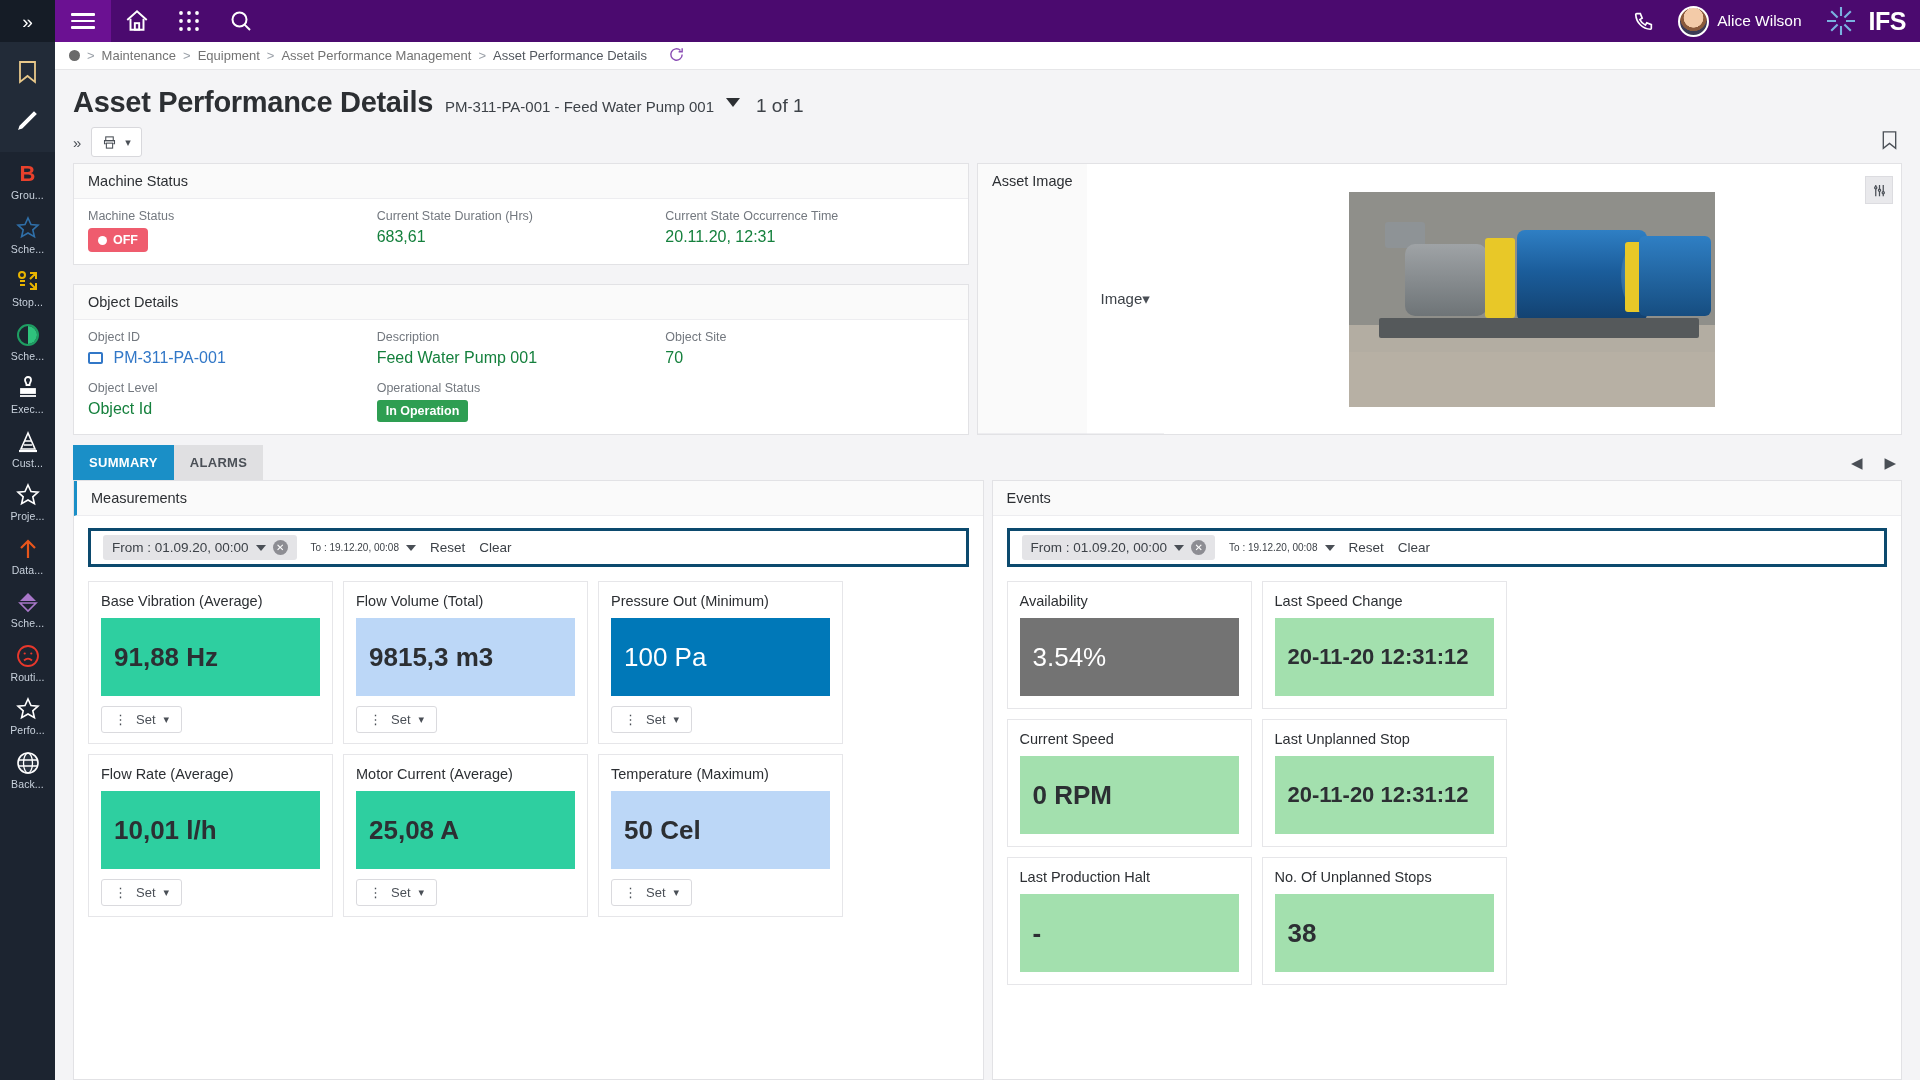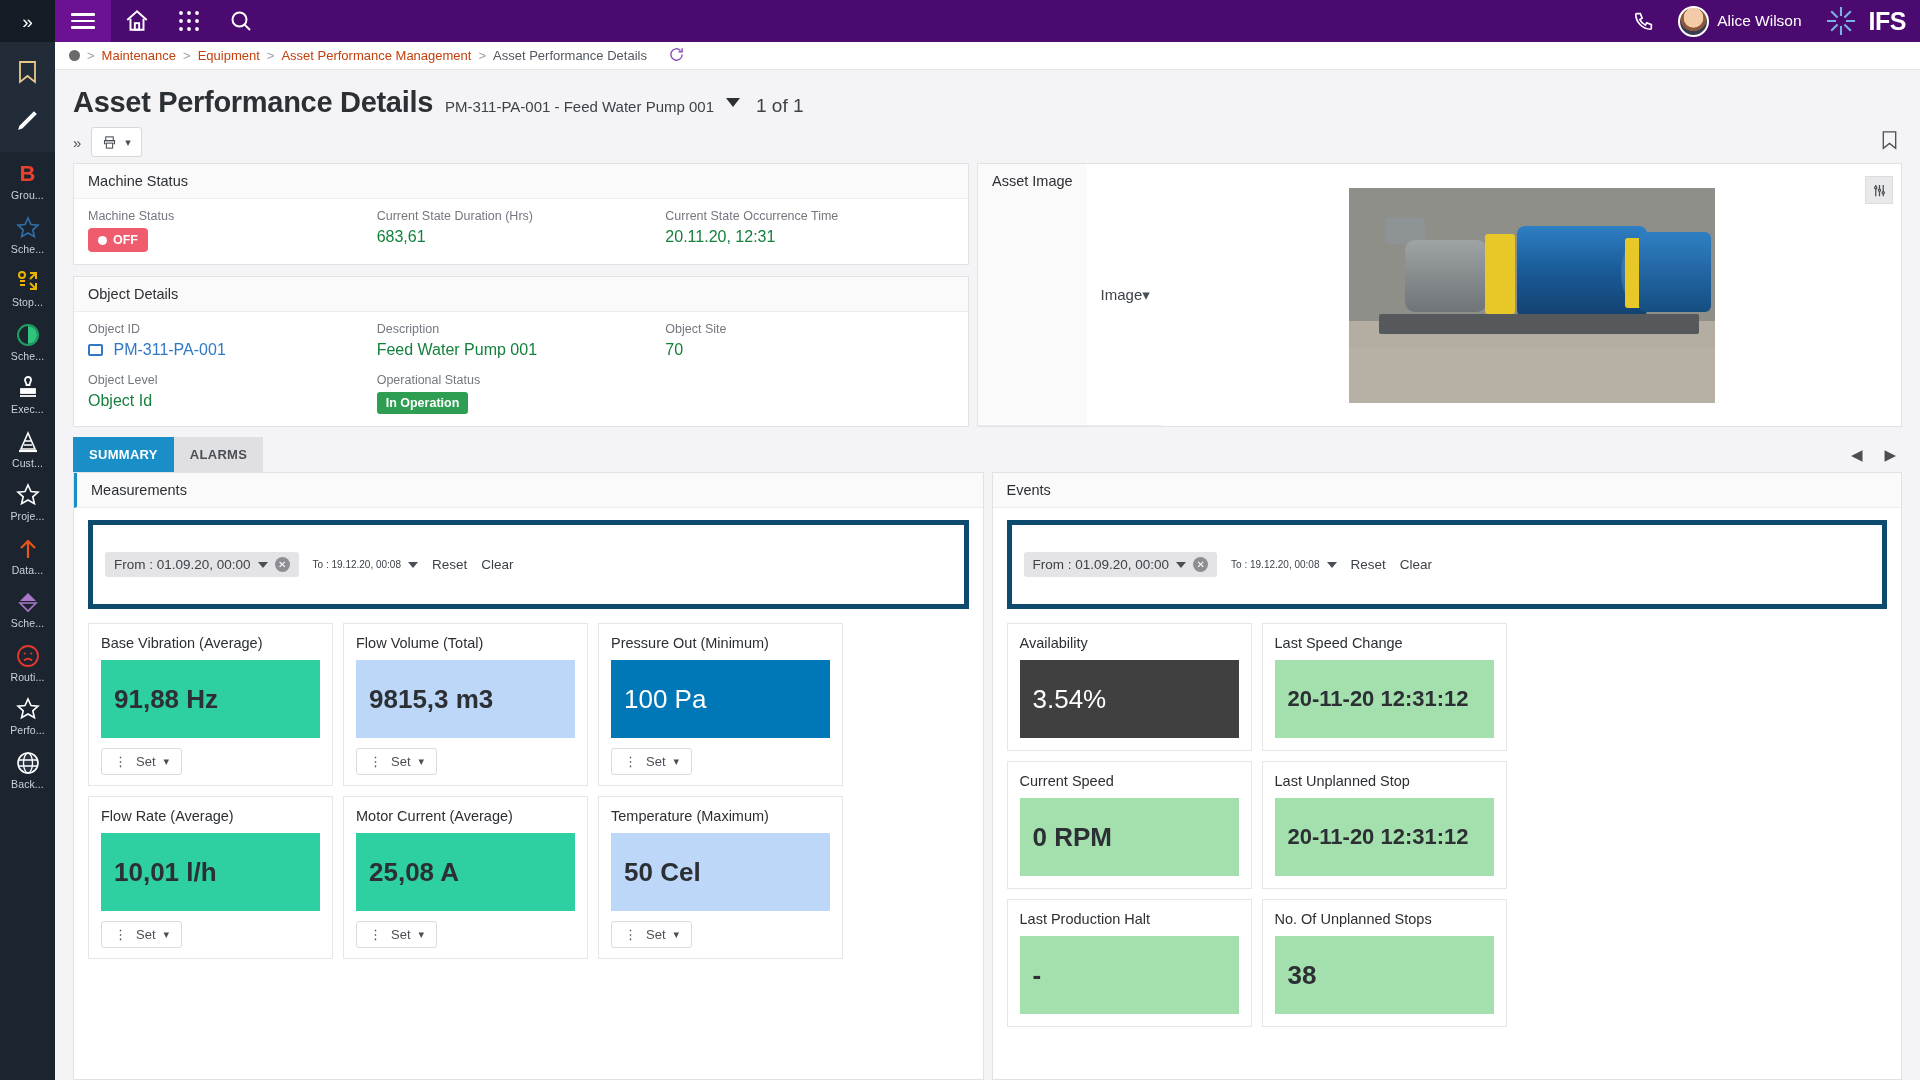--- a/index.html
+++ b/index.html
@@ -53,21 +53,21 @@
   .ifs-word { font-size: 25px; font-weight: bold; color: #fff; letter-spacing: -.5px; }
 
   
   .crumbbar {
     height: 28px; background: #fff; display: flex; align-items: center;
     padding-left: 14px; gap: 7px; font-size: 13px; color: #6b7079;
     border-bottom: 1px solid #e6e6e8; flex: 0 0 28px;
   }
   .crumb-dot { width: 11px; height: 11px; border-radius: 50%; background: #6a6a6a; }
   .crumb-sep { color: #9aa0a8; }
-  .crumb-a { color: #c2410c; cursor: pointer; }
+  .crumb-a { color: #737373; cursor: pointer; }
   .crumb-last { color: #53585f; }
   .refresh-ico { margin-left: 14px; cursor: pointer; color: #8b4fb5; }
 
   
   .page { flex: 1; background: #f4f4f6; display: flex; flex-direction: column; min-height: 0; }
   .page-head { padding: 16px 18px 0 18px; display: flex; align-items: baseline; gap: 12px; }
   .page-title { font-size: 29px; font-weight: bold; color: #2c2f33; letter-spacing: -.3px; }
   .page-sub { font-size: 15px; color: #3d4248; }
   .caret-dn { width:0;height:0;border-left:7px solid transparent;border-right:7px solid transparent;border-top:9px solid #2c2f33; align-self:center; cursor:pointer;}
   .page-count { font-size: 19px; color: #3d4248; margin-left: 4px; text-align: center; }
@@ -148,21 +148,21 @@
   .tab-arrows { margin-left: auto; display: flex; gap: 22px; color: #4a4f56; padding-right: 6px; }
   .tab-arrows span { cursor: pointer; font-size: 15px; }
 
   
   .panels { display: flex; gap: 8px; padding: 0 18px 0 18px; flex: 1; min-height: 0; }
   .panel { background: #fff; border: 1px solid #e2e2e5; flex: 1 1 0; min-width: 0; display: flex; flex-direction: column; }
   .panel-hd {
     padding: 9px 14px; font-size: 14.5px; color: #2c2f33; background: #fafafa;
     border-bottom: 1px solid #ededf0; border-left: 3px solid #1a8fc7;
   }
-  .filterbar { margin: 12px 14px 0 14px; border: 5px solid #0c4a6e; padding: 27px 12px; display:flex; align-items:center; gap: 14px; }
+  .filterbar { margin: 12px 14px 0 14px; border: 3px solid #0c4a6e; padding: 4px 12px; display:flex; align-items:center; gap: 14px; }
   .chip {
     display: inline-flex; align-items: center; gap: 7px; background: #e4e4e7;
     border-radius: 3px; padding: 5px 9px; font-size: 13.5px; color: #3d4248; cursor: pointer;
   }
   .chip .x { width: 15px; height: 15px; border-radius: 50%; background: #8d8d93; color:#fff;
              font-size: 10px; display: flex; align-items: center; justify-content: center; }
   .chip-plain { display:inline-flex; align-items:center; gap:7px; font-size:10px; color:#3d4248; cursor:pointer;}
   .tri { width:0;height:0;border-left:5px solid transparent;border-right:5px solid transparent;border-top:6px solid #4a4f56;}
   .lnk { font-size: 13.5px; color: #3d4248; cursor: pointer; }
 
@@ -406,21 +406,21 @@
           <span class="chev-sm">▾</span>
         </div>
         <span class="bookmark-right">
           <svg width="17" height="19" viewBox="0 0 19 23">
               <path d="M2 1h15v20l-7.5-6L2 21z" fill="none" stroke="#4a4f56" stroke-width="1.6"></path>
             </svg>
         </span>
       </div>
 
       <div class="row">
-        <div style="flex:1 1 0; min-width:0; display:flex; flex-direction:column; gap:11px;">
+        <div style="flex:1 1 0; min-width:0; display:flex; flex-direction:column; gap:19px;">
 
           <div class="card">
             <div class="card-hd">Machine Status</div>
             <div class="fields">
               <div class="field">
                 <div class="f-lbl">Machine Status</div>
                 <div class="pill-off">
                   <span class="dot"></span>
                   <span>OFF</span>
                 </div>
@@ -594,21 +594,21 @@
             <span class="chip-plain">
               <span>To : 19.12.20, 00:08</span>
               <span class="tri"></span>
             </span>
             <span class="lnk">Reset</span>
             <span class="lnk">Clear</span>
           </div>
           <div class="tiles">
             <div class="tile short">
               <div class="tile-title">Availability</div>
-              <div class="tile-val light" style="background:#404040">3.54%</div>
+              <div class="tile-val light" style="background:#737373">3.54%</div>
             </div>
             <div class="tile short">
               <div class="tile-title">Current Speed</div>
               <div class="tile-val dark" style="background:#a3e0ae">0 RPM</div>
             </div>
             <div class="tile short">
               <div class="tile-title">Last Production Halt</div>
               <div class="tile-val dark" style="background:#a3e0ae">-</div>
             </div>
             <div class="tile short">

